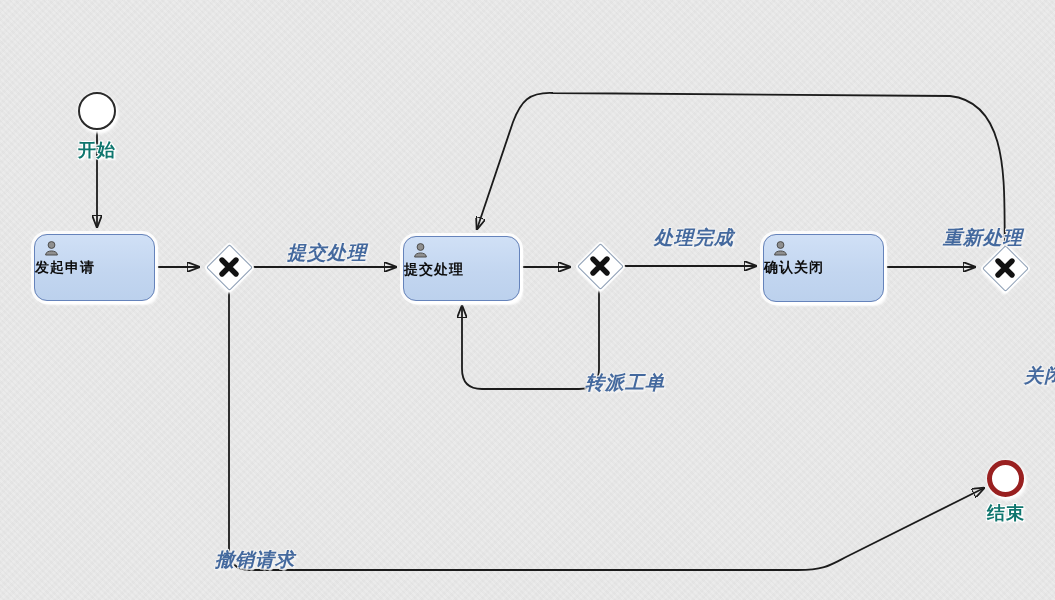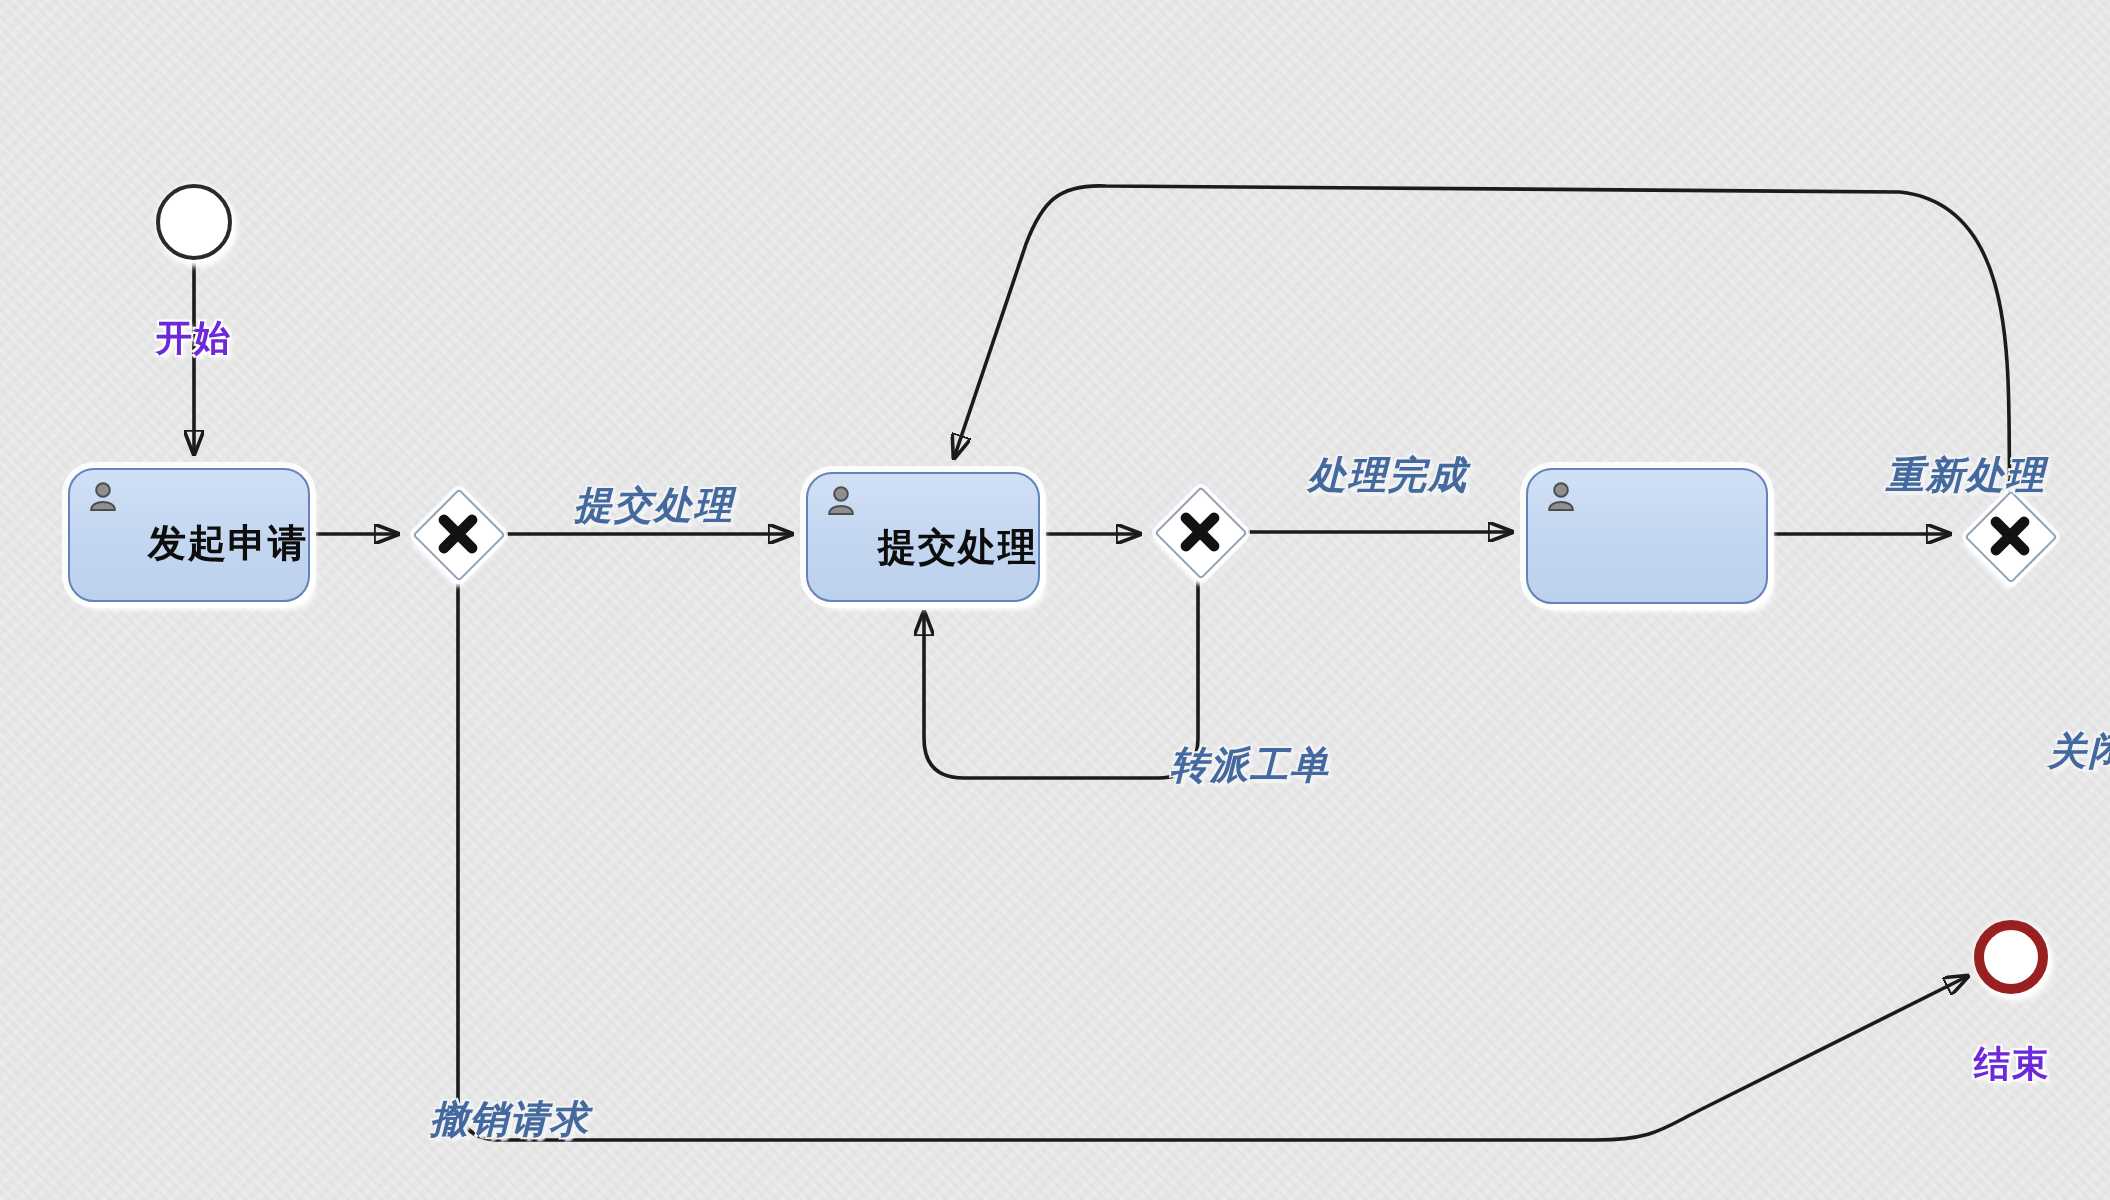--- a/index.html
+++ b/index.html
@@ -19,37 +19,36 @@
 
   
   .event{ position:absolute; border-radius:50%; background:#fff; z-index:3;
           filter:drop-shadow(0 0 1.5px #fff) drop-shadow(2px 3px 1px rgba(255,255,255,.95)); }
   .event.start{ left:78px; top:92px; width:38px; height:38px; border:2.5px solid #2a2a2a; }
   .event.end{ left:987px; top:460px; width:37px; height:37px; border:5px solid #992020; }
 
   
   .node-caption{
     position:absolute; z-index:4; width:90px; text-align:center;
-    font-size:18px; font-weight:bold; color:#6d28d9; letter-spacing:1px;
+    font-size:18px; font-weight:bold; color:#0f766e; letter-spacing:1px;
     text-shadow:-1px -1px 0 #fff,1px -1px 0 #fff,-1px 1px 0 #fff,1px 1px 0 #fff,2px 2px 2px rgba(255,255,255,.9);
-    margin-top:19px;
   }
   .caption-start{ left:52px; top:138px; }
   .caption-end{ left:961px; top:501px; }
 
   
   .task{
     position:absolute; z-index:3; width:121px; height:67px;
     background:linear-gradient(180deg,#d0e0f6 0%,#c3d6f0 55%,#bcd1ed 100%);
     border:1.8px solid #6583bb; border-radius:13px;
     box-shadow:0 0 0 3px rgba(255,255,255,.85), 3px 4px 2px rgba(255,255,255,.9);
   }
   .task .label{
-    position:absolute; left:0; right:0; top:24px; text-align:right;
-    font-size:19px; font-weight:bold; color:#0d0d0d; letter-spacing:1px;
+    position:absolute; left:0; right:0; top:24px; text-align:left;
+    font-size:14px; font-weight:bold; color:#0d0d0d; letter-spacing:1px;
   }
   .task .user-ic{ position:absolute; left:8px; top:5px; width:17px; height:17px; }
 
   
   .gateway{ position:absolute; z-index:3; width:46px; height:46px; }
   .gateway .diamond{
     position:absolute; left:6.5px; top:6.5px; width:33px; height:33px;
     background:#fff; border:1.6px solid #8fa0b6; transform:rotate(45deg); border-radius:2px;
     box-shadow:0 0 0 2px rgba(255,255,255,.85), 2px 3px 2px rgba(255,255,255,.9);
   }
@@ -122,20 +121,21 @@
     </svg>
   </div>
 
   <div class="task" style="left:763px; top:234px; height:68px;">
     <span class="user-ic">
       <svg width="17" height="17" viewBox="0 0 17 17">
         <circle cx="8.5" cy="5" r="3.4" fill="#8f8f8f" stroke="#4d4d4d" stroke-width="1"></circle>
         <path d="M2.6 15 C2.6 9.6 14.4 9.6 14.4 15 Z" fill="#8f8f8f" stroke="#4d4d4d" stroke-width="1"></path>
       </svg>
     </span>
+    <div class="label">确认关闭</div>
   </div>
 
   <div class="gateway" style="left:982px; top:245px;">
     <div class="diamond"></div>
     <svg class="xmark" width="24" height="24" viewBox="0 0 24 24">
       <path d="M5 5 L19 19 M19 5 L5 19" stroke="#121212" stroke-width="5.4" stroke-linecap="round"></path>
     </svg>
   </div>
 
   <div class="event end"></div>

